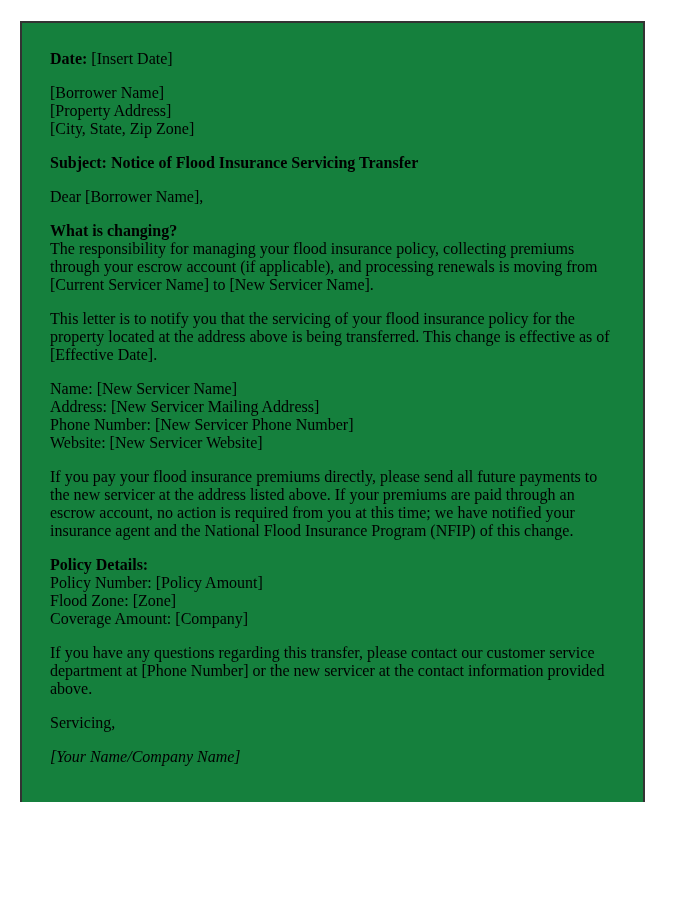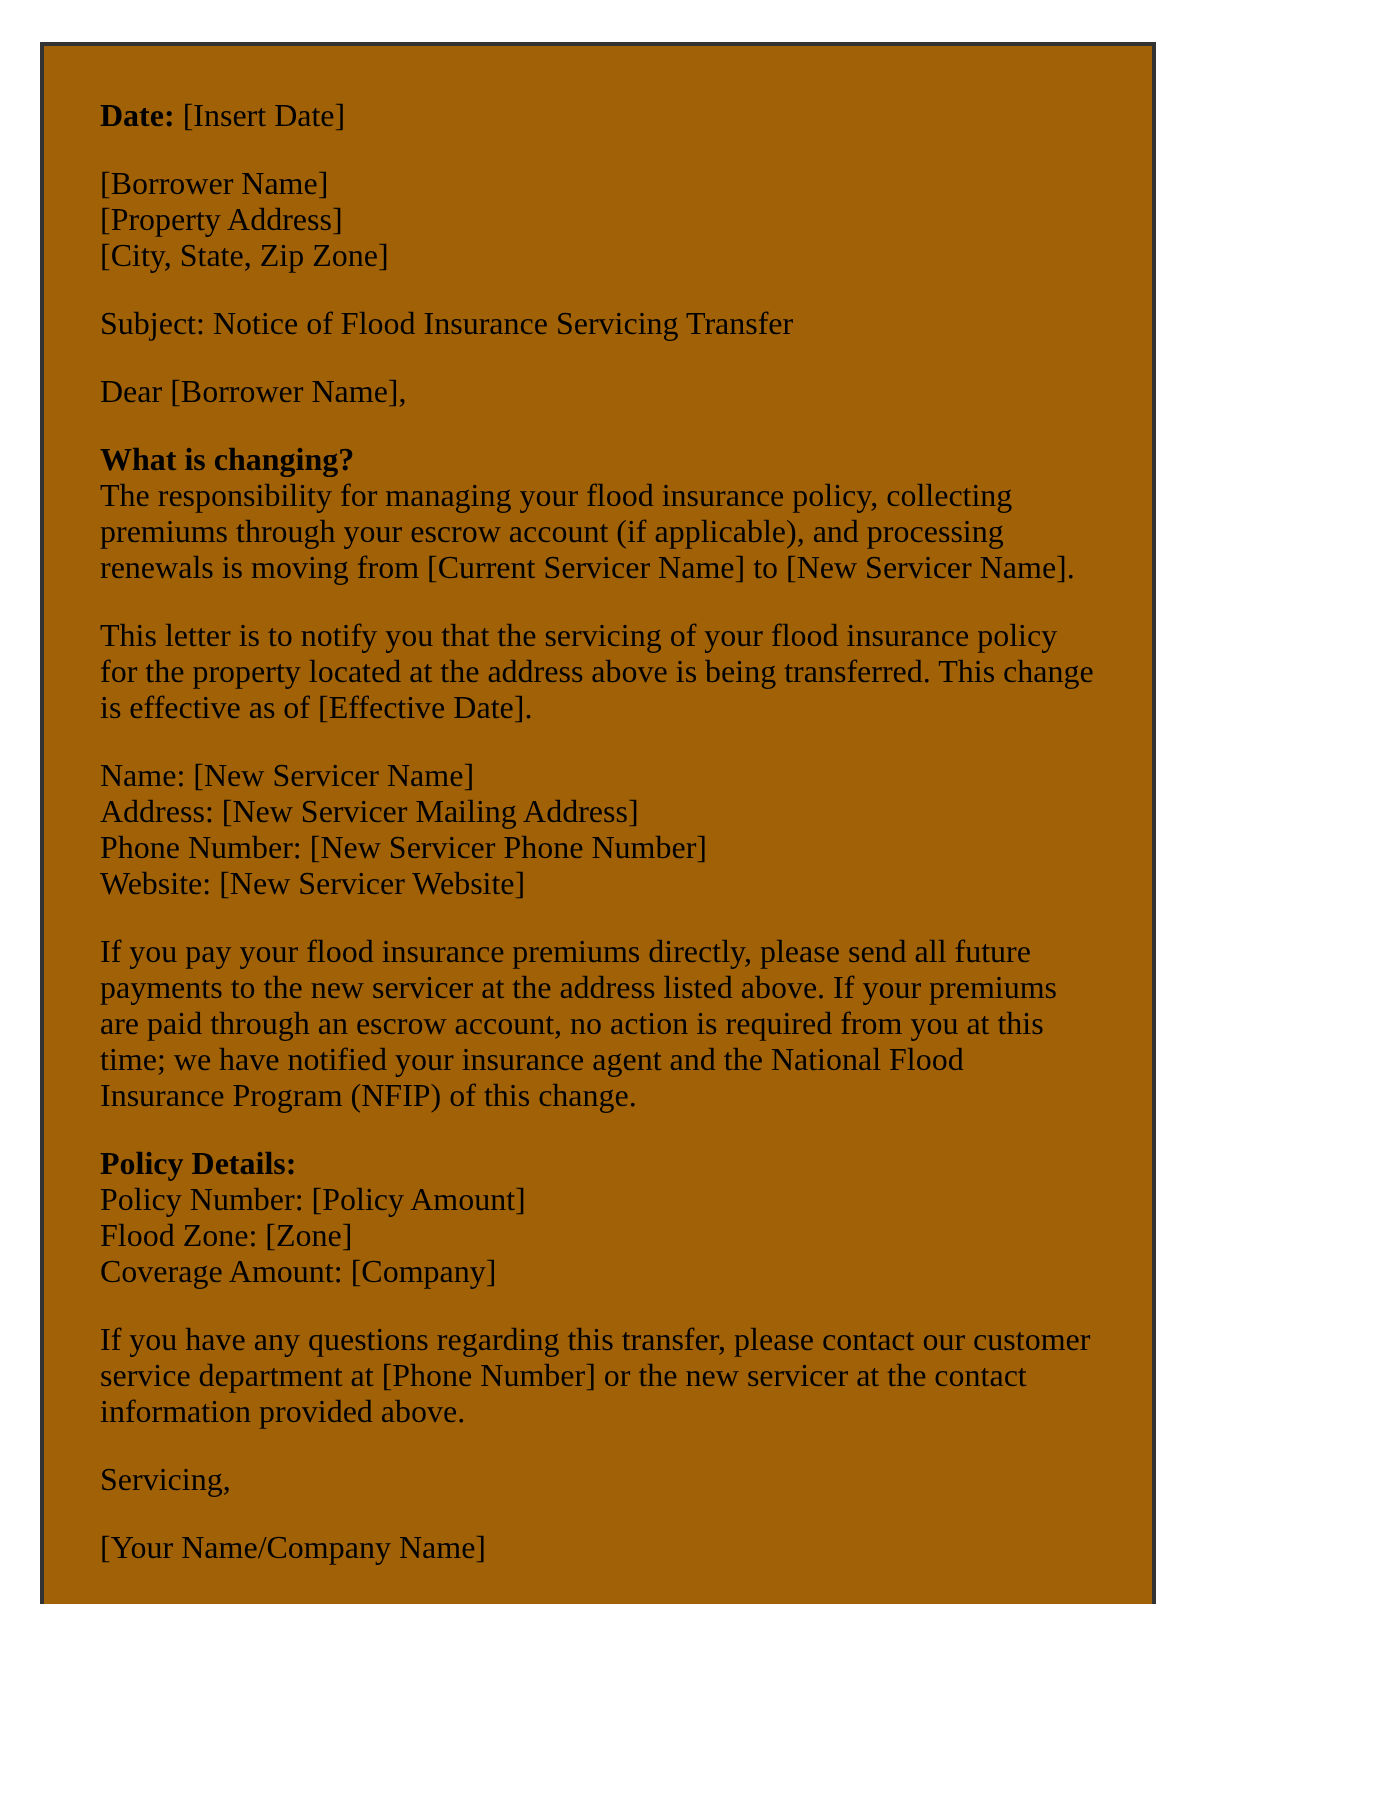--- a/index.html
+++ b/index.html
@@ -14,41 +14,42 @@
     overflow: hidden;
     font-family: "Liberation Serif", "DejaVu Serif", serif;
     font-size: 16px;
     line-height: 18px;
     color: #000000;
   }
   .letter-box {
     position: absolute;
     left: 20px;
     top: 21px;
-    width: 558px;
+    width: 625px;
     height: 781px;
     box-sizing: border-box;
     border: 2px solid #333333;
     border-bottom: none;
     padding: 27px 28px 0 28px;
     overflow: hidden;
-    background: #a16207;
+    background: #15803d;
   }
   .para {
     margin: 0 0 16px 0;
     padding: 0;
   }
   .para:last-child {
     margin-bottom: 3px;
+    font-style: italic;
   }
   .line {
     display: block;
   }
   .bold {
-    font-weight: normal;
+    font-weight: bold;
   }
 </style>
 </head>
 <body>
 
 <div class="letter-box">
 
   <p class="para"><b>Date:</b> <span>[Insert Date]</span></p>
 
   <p class="para">

